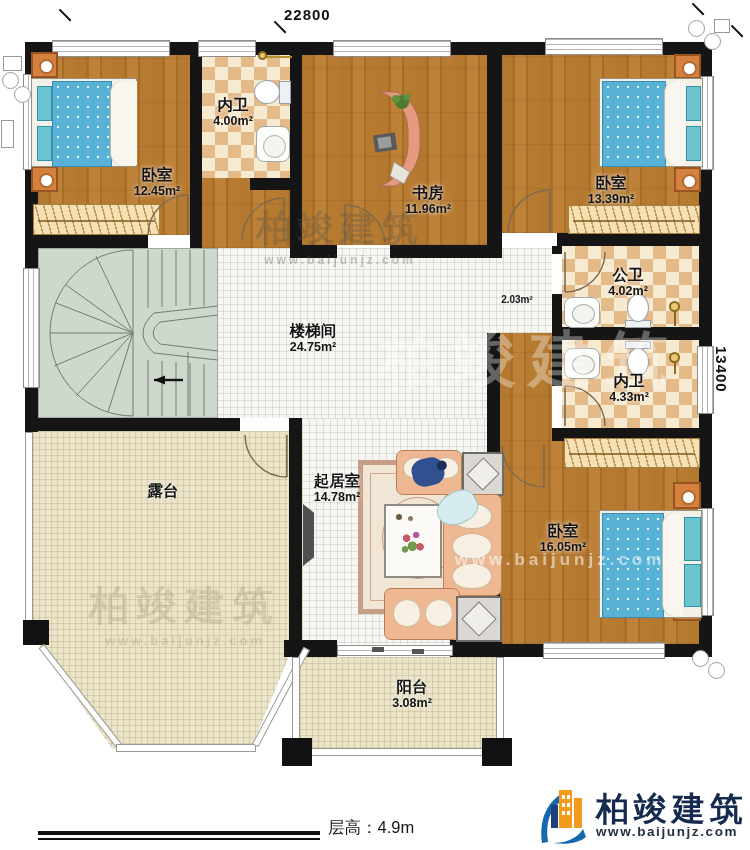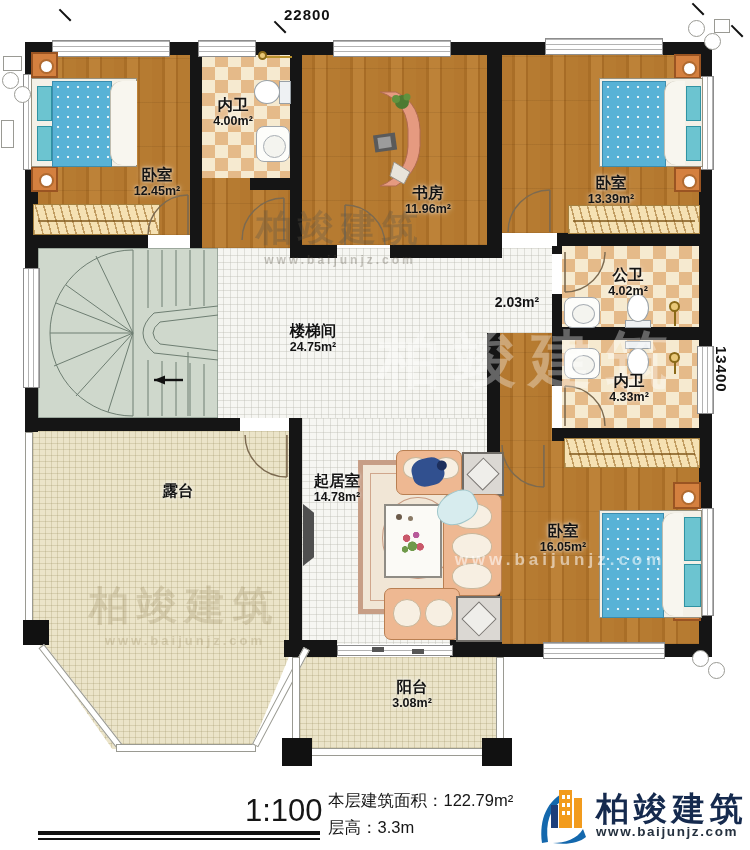--- a/index.html
+++ b/index.html
@@ -316,31 +316,31 @@
   </div>
   <div class="rlabel" style="left:611px;top:174px">
     <span class="nm">卧室</span>
       <span class="ar">13.39m²</span>
   </div>
   <div class="rlabel" style="left:313px;top:322px">
     <span class="nm">楼梯间</span>
       <span class="ar">24.75m²</span>
   </div>
   <div class="rlabel" style="left:517px;top:294px">
-    <span class="ar" style="font-size:14px">2.03m²</span>
+    <span class="ar" style="font-size:10px">2.03m²</span>
   </div>
   <div class="rlabel" style="left:628px;top:266px">
     <span class="nm">公卫</span>
       <span class="ar">4.02m²</span>
   </div>
   <div class="rlabel" style="left:629px;top:372px">
     <span class="nm">内卫</span>
       <span class="ar">4.33m²</span>
   </div>
-  <div class="rlabel" style="left:178px;top:482px">
+  <div class="rlabel" style="left:163px;top:482px">
     <span class="nm">露台</span>
   </div>
   <div class="rlabel" style="left:337px;top:472px">
     <span class="nm">起居室</span>
       <span class="ar">14.78m²</span>
   </div>
   <div class="rlabel" style="left:563px;top:522px">
     <span class="nm">卧室</span>
       <span class="ar">16.05m²</span>
   </div>
@@ -360,26 +360,22 @@
   <div class="corner-circ" style="left:14px;top:86px;width:15px;height:15px"></div>
   <div class="corner-rect" style="left:1px;top:120px;width:11px;height:26px"></div>
   <div class="corner-circ" style="left:688px;top:20px;width:15px;height:15px"></div>
   <div class="corner-circ" style="left:704px;top:33px;width:15px;height:15px"></div>
   <div class="corner-rect" style="left:714px;top:19px;width:14px;height:12px"></div>
   <div class="corner-circ" style="left:692px;top:650px;width:15px;height:15px"></div>
   <div class="corner-circ" style="left:708px;top:662px;width:15px;height:15px"></div>
 
   <div class="tb-line" style="left:38px;top:831px;width:282px;height:4px"></div>
   <div class="tb-line" style="left:38px;top:838px;width:282px;height:1.5px"></div>
-  <div class="tb-scale" style="left:245px;top:793px">1:100</div>
-  <div class="tb-info" style="left:328px;top:790px">
-    <span>本层建筑面积：</span><span>122.79m²</span>
-  </div>
   <div class="tb-info" style="left:328px;top:817px">
-    <span>层高：</span><span>3.3m</span>
+    <span>层高：</span><span>4.9m</span>
   </div>
   <svg class="abs" style="left:537px;top:785px" width="52" height="60" viewBox="0 0 52 60">
     <path d="M5,58 C2,34 10,15 30,6 L26,15 C13,23 8,38 11,57 Z" fill="#1468ad"></path>
     <rect x="22" y="5" width="13" height="38" fill="#f29b1d"></rect>
     <rect x="37" y="13" width="8" height="30" fill="#f29b1d"></rect>
     <rect x="14" y="20" width="7" height="23" fill="#1e3f7a"></rect>
     <rect x="25" y="10" width="3" height="4" fill="#fff"></rect>
       <rect x="30" y="10" width="3" height="4" fill="#fff"></rect>
     <rect x="25" y="18" width="3" height="4" fill="#fff"></rect>
       <rect x="30" y="18" width="3" height="4" fill="#fff"></rect>

